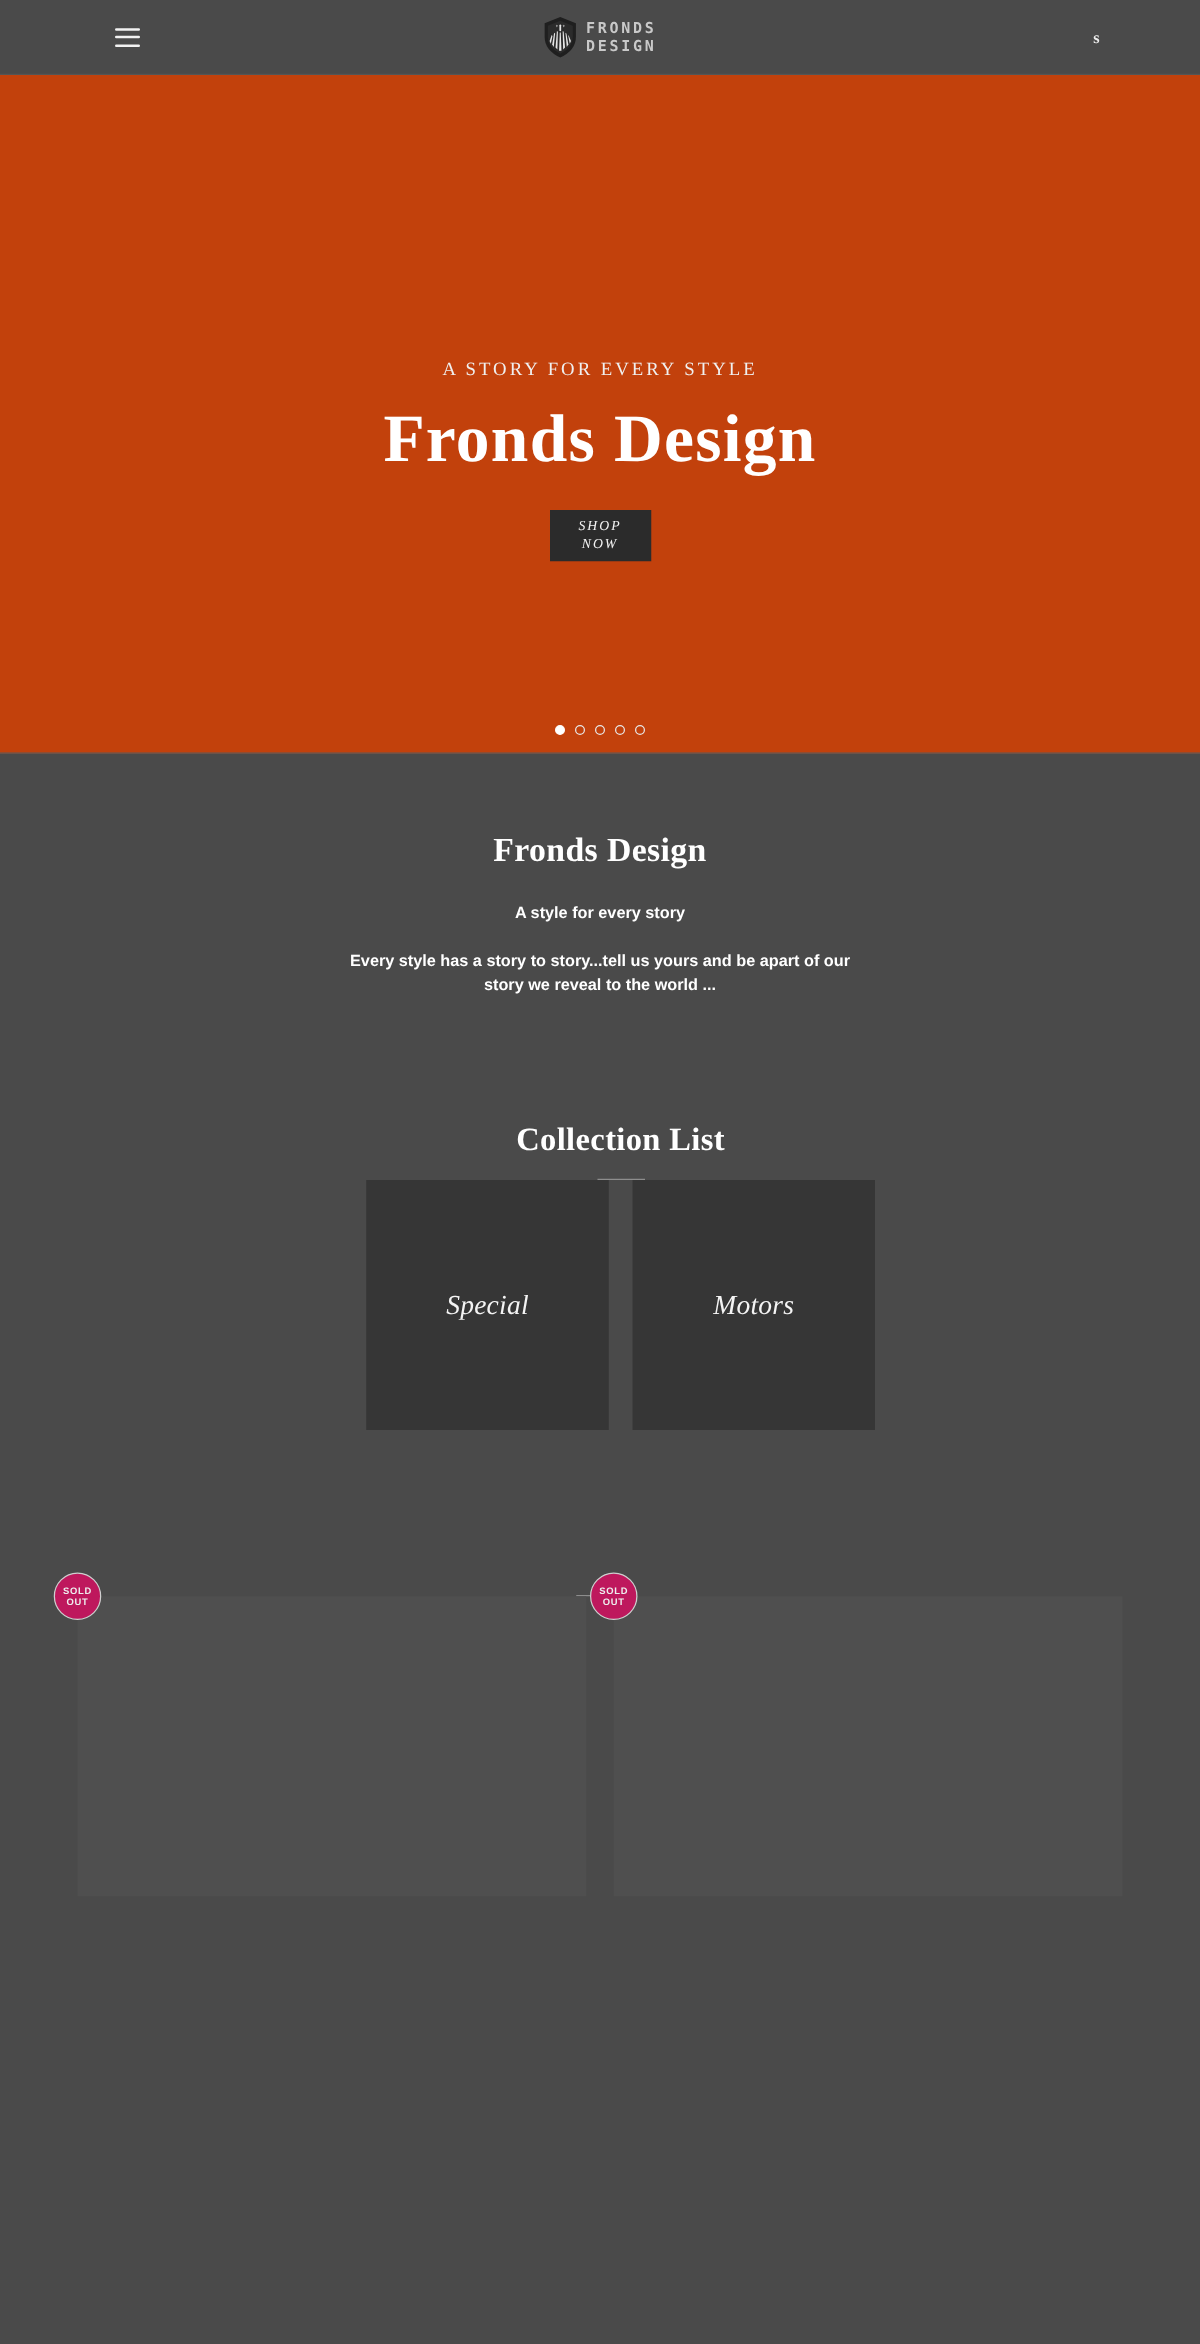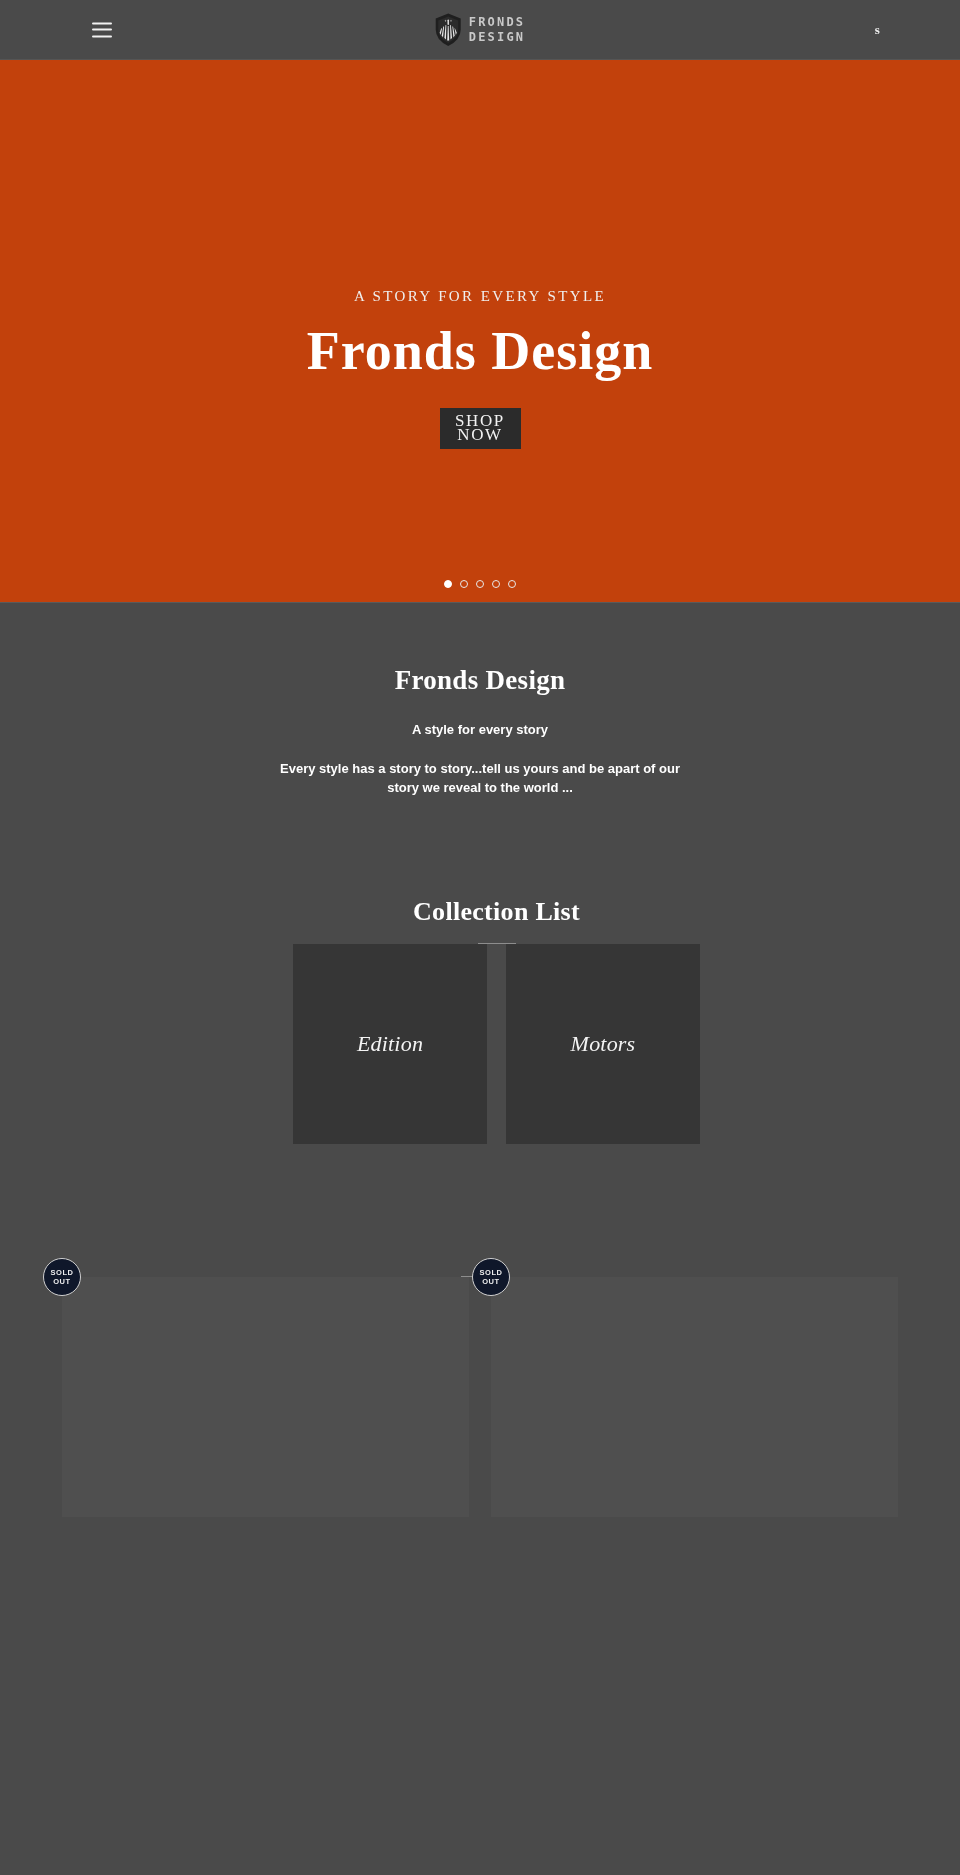--- a/index.html
+++ b/index.html
@@ -134,27 +134,28 @@
   .hero-cta {
     display: flex;
     flex-direction: column;
     align-items: center;
     justify-content: center;
     width: 81px;
     height: 41px;
     background: #2b2b2b;
     color: #f2f2f2;
     font-family: "Liberation Serif", serif;
-    font-size: 17px;
+    font-size: 11px;
     letter-spacing: 1.6px;
     line-height: 14px;
     text-transform: uppercase;
     cursor: pointer;
     border: none;
     text-align: center;
+    font-style: italic;
   }
 
   .hero-dots {
     position: absolute;
     bottom: 14px;
     left: 0; right: 0;
     display: flex;
     justify-content: center;
     gap: 8px;
   }
@@ -268,21 +269,21 @@
   }
 
   .sold-badge {
     position: absolute;
     top: -19px;
     left: -19px;
     width: 38px;
     height: 38px;
     border-radius: 50%;
     border: 1px solid #cfcfcf;
-    background: #0f172a;
+    background: #be185d;
     display: flex;
     flex-direction: column;
     align-items: center;
     justify-content: center;
     font-family: "Liberation Sans", sans-serif;
     font-size: 7.5px;
     font-weight: 700;
     letter-spacing: .6px;
     line-height: 9px;
     color: #ededed;
@@ -354,21 +355,21 @@
 </section>
 
 <section class="collections">
   <div class="section-head">
     <h2 class="section-title">Collection List</h2>
     <div class="section-rule"></div>
   </div>
 
   <div class="coll-row row-3" id="coll-row-bottom">
       <a class="coll-card">
-        <span class="coll-label">Edition</span>
+        <span class="coll-label">Special</span>
       </a>
       <a class="coll-card">
         <span class="coll-label">Motors</span>
       </a>
     </div>
 </section>
 
 <section class="featured">
   <div class="section-head">
     <div class="section-rule"></div>

